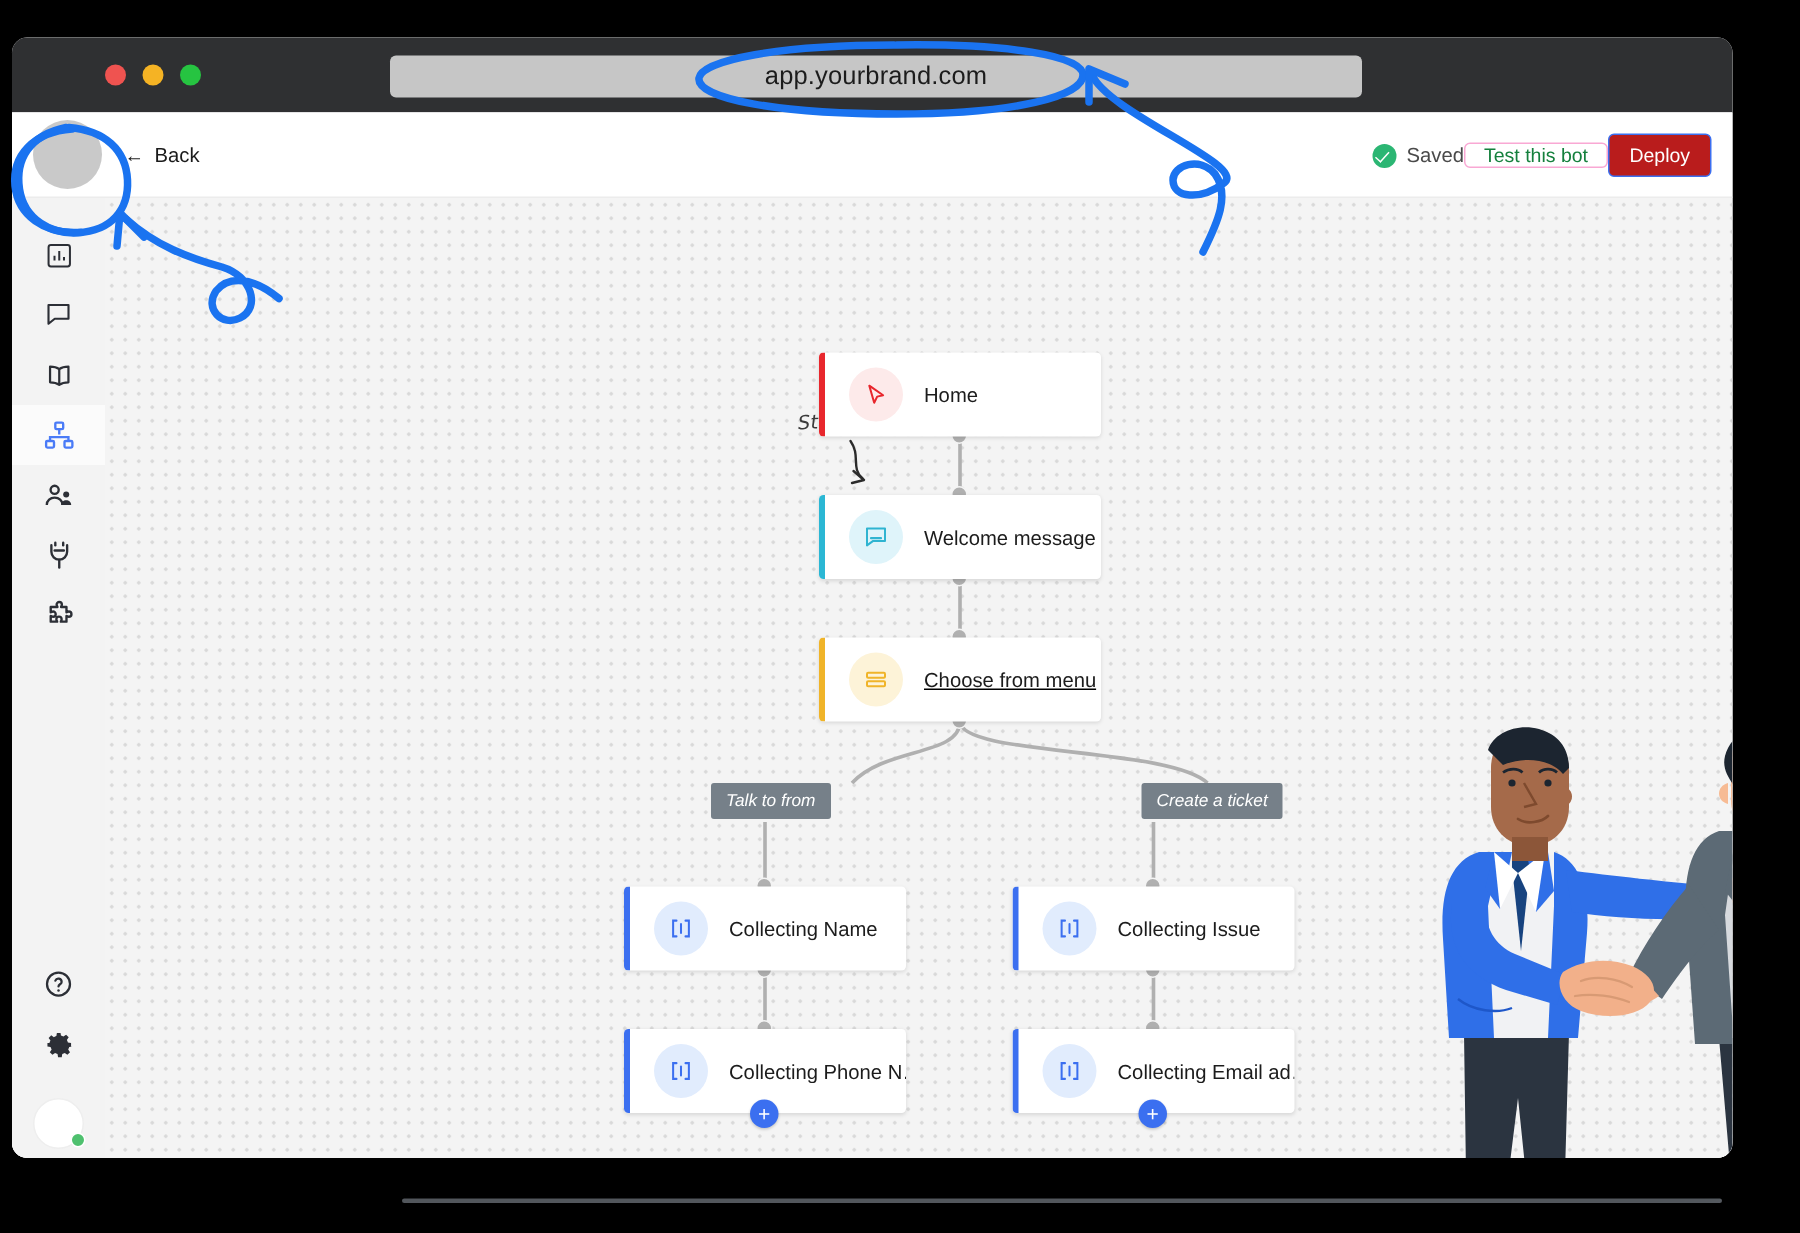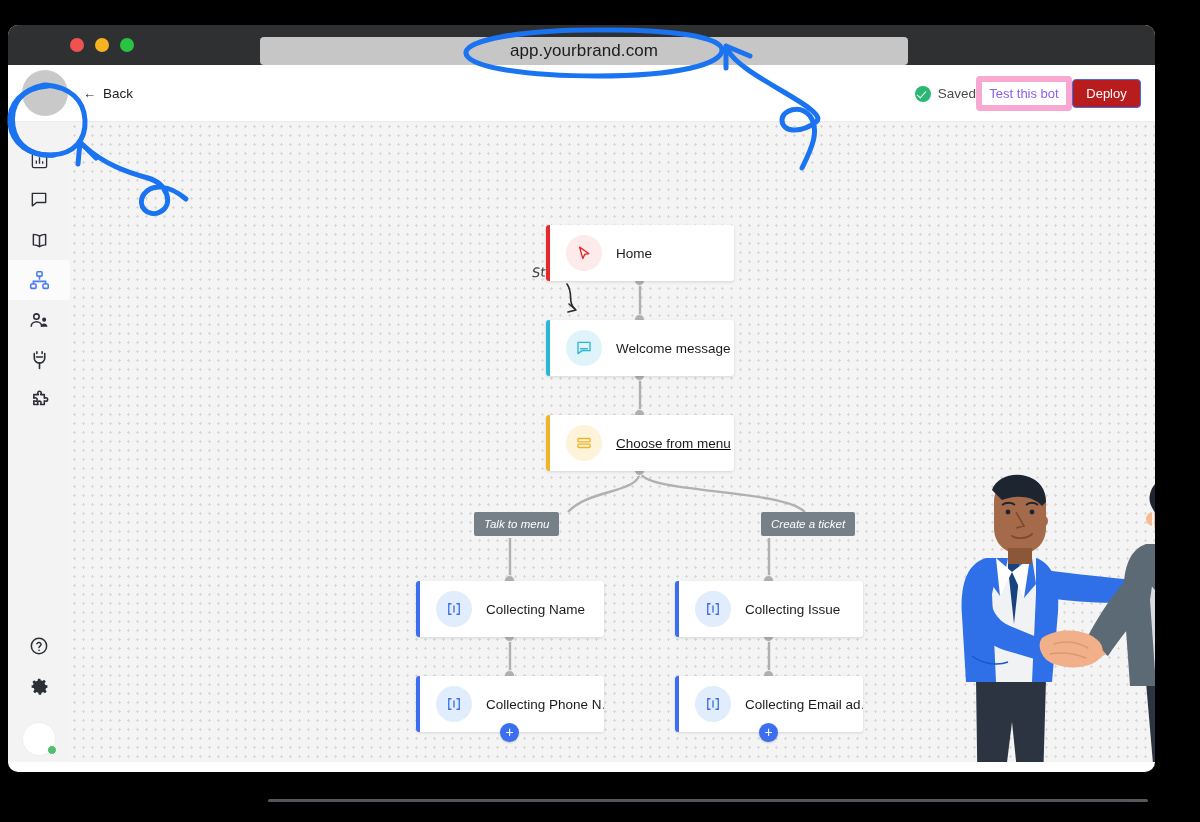--- a/index.html
+++ b/index.html
@@ -20,21 +20,21 @@
   
   .browser-window {
     position: absolute; left: 8px; top: 25px;
     width: 1147px; height: 747px;
     background: #fff;
     border-radius: 10px;
     box-shadow: 0 10px 40px rgba(0,0,0,.55);
     overflow: hidden;
   }
   .titlebar {
-    position: relative; height: 40px; background: #2f3032;
+    position: relative; height: 50px; background: #2f3032;
     display: flex; align-items: center; padding-left: 40px;
   }
   .traffic { display: flex; gap: 11px; margin-left: 22px; }
   .dot { width: 14px; height: 14px; border-radius: 50%; }
   .dot.red { background: #ef5350; }
   .dot.yellow { background: #f5b324; }
   .dot.green { background: #26c441; }
   .urlbar {
     position: absolute; left: 252px; top: 12px;
     width: 648px; height: 28px;
@@ -80,22 +80,22 @@
     width: 4px; height: 8px;
     border: solid #fff; border-width: 0 1.8px 1.8px 0;
     transform: rotate(42deg);
   }
   .btn {
     font-size: 13px; border-radius: 4px; cursor: pointer;
     display: flex; align-items: center; justify-content: center;
     font-family: "Liberation Sans", sans-serif;
   }
   .btn-outline {
-    width: 96px; height: 35px; background: #fff;
-    border: 6px solid #f9a8d4; color: #8b5cf6;
+    width: 96px; height: 17px; background: #fff;
+    border: 1px solid #f9a8d4; color: #15803d;
   }
   .btn-primary {
     width: 69px; height: 29px; background: #b91c1c;
     border: 1px solid #3b6ff0; color: #fff;
   }
 
   
   .sidebar {
     position: absolute; left: 0; top: 57px;
     width: 62px; height: 640px;
@@ -365,21 +365,21 @@
           <div class="accent" style="background:#f0b429;"></div>
           <div class="bubble" style="background:#fdf3d8;">
             <svg width="18" height="18" viewBox="0 0 24 24" fill="none" stroke="#f0b429" stroke-width="1.8">
               <rect x="4" y="6" width="16" height="4.5" rx="1"></rect>
               <rect x="4" y="13.5" width="16" height="4.5" rx="1"></rect>
             </svg>
           </div>
           <div class="ntitle">Choose from menu</div>
         </div>
 
-        <div class="branch-label" style="left:404px; top:390px;">Talk to menu</div>
+        <div class="branch-label" style="left:404px; top:390px;">Talk to from</div>
         <div class="branch-label" style="left:667px; top:390px;margin-left:24px;">Create a ticket</div>
 
         <div class="node" style="left:346px; top:459px; width:188px; height:56px;">
           <div class="accent" style="background:#3b6ff0;"></div>
           <div class="bubble" style="background:#e1ecfd;">
             <svg width="18" height="18" viewBox="0 0 24 24" fill="none" stroke="#3b6ff0" stroke-width="1.8" stroke-linecap="round">
               <path d="M8 5H5v14h3"></path>
                 <path d="M16 5h3v14h-3"></path>
               <line x1="12" y1="8" x2="12" y2="16"></line>
             </svg>

